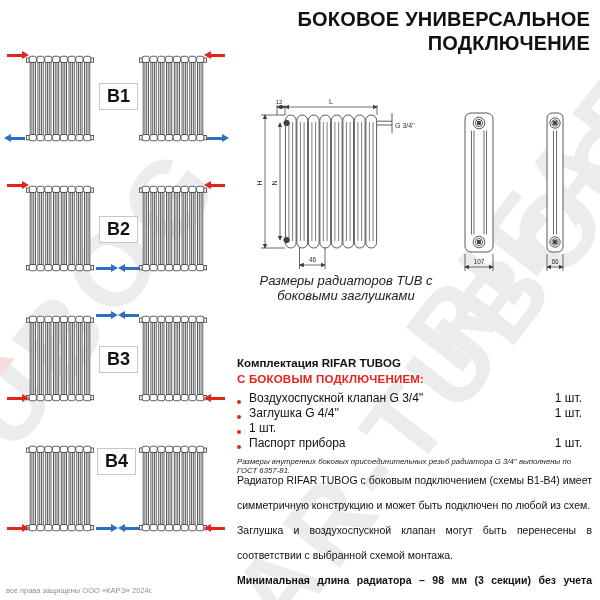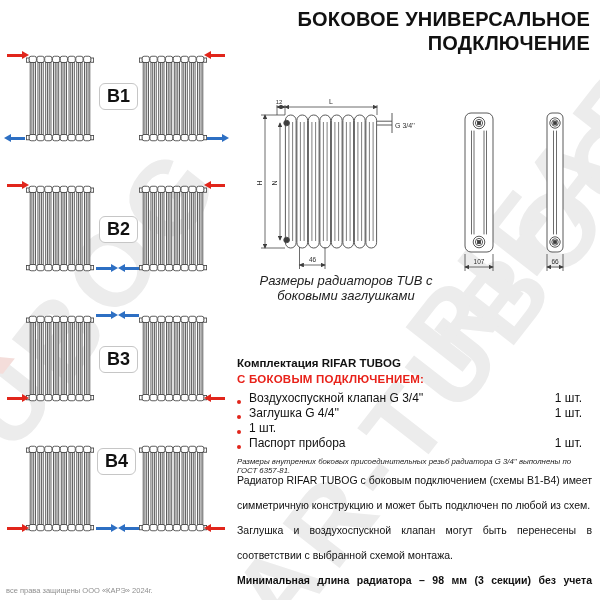--- a/index.html
+++ b/index.html
@@ -13,21 +13,21 @@
   .wm.red{color:#f4ddda;}
 
   .layer{position:absolute;inset:0;z-index:1;}
 
   
   .title{position:absolute;top:7px;right:10px;text-align:right;
          font-weight:800;font-size:20px;line-height:1.22;color:#111;letter-spacing:.2px;}
 
   
   .schemebox{position:absolute;width:37px;height:25px;background:#fff;border:1.5px solid #c6c6c6;
-             border-radius:6px;display:flex;align-items:center;justify-content:center;
+             border-radius:0;display:flex;align-items:center;justify-content:center;
              font-weight:800;font-size:18px;color:#111;}
 
   
   .arrow{position:absolute;width:15px;height:2.6px;background:currentColor;}
   .arrow::after{content:"";position:absolute;top:-3.2px;width:0;height:0;
     border-top:4.4px solid transparent;border-bottom:4.4px solid transparent;}
   .arrow.dir-right::after{right:-6.5px;border-left:7px solid currentColor;}
   .arrow.dir-left::after{left:-6.5px;border-right:7px solid currentColor;}
   .red-a{color:#e1251b;} .blue-a{color:#2d6fc3;}
 

